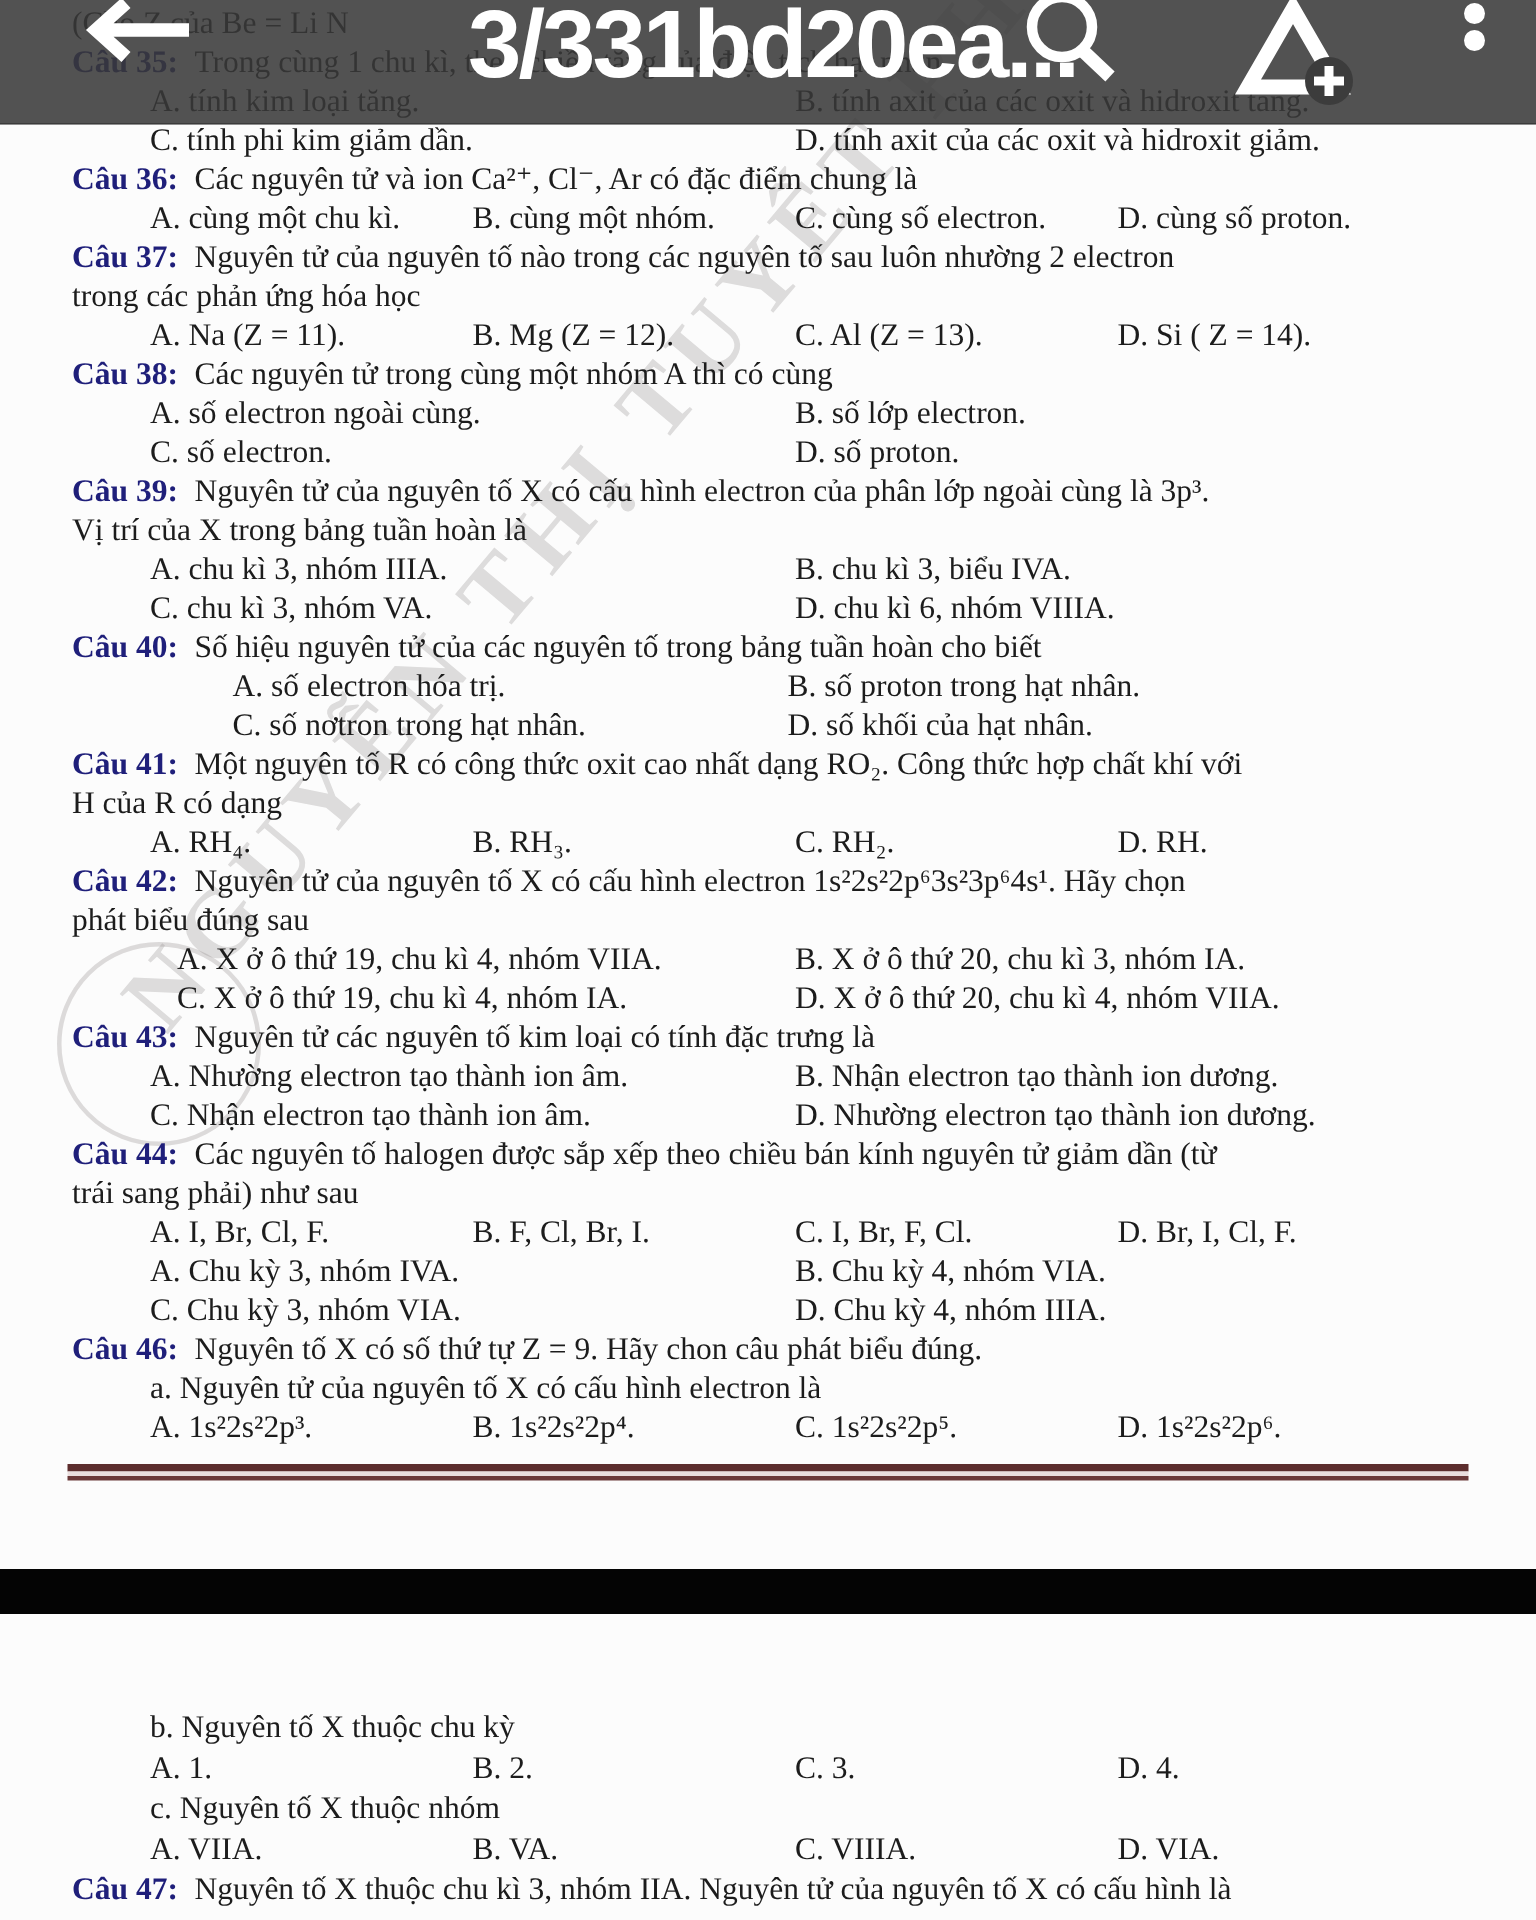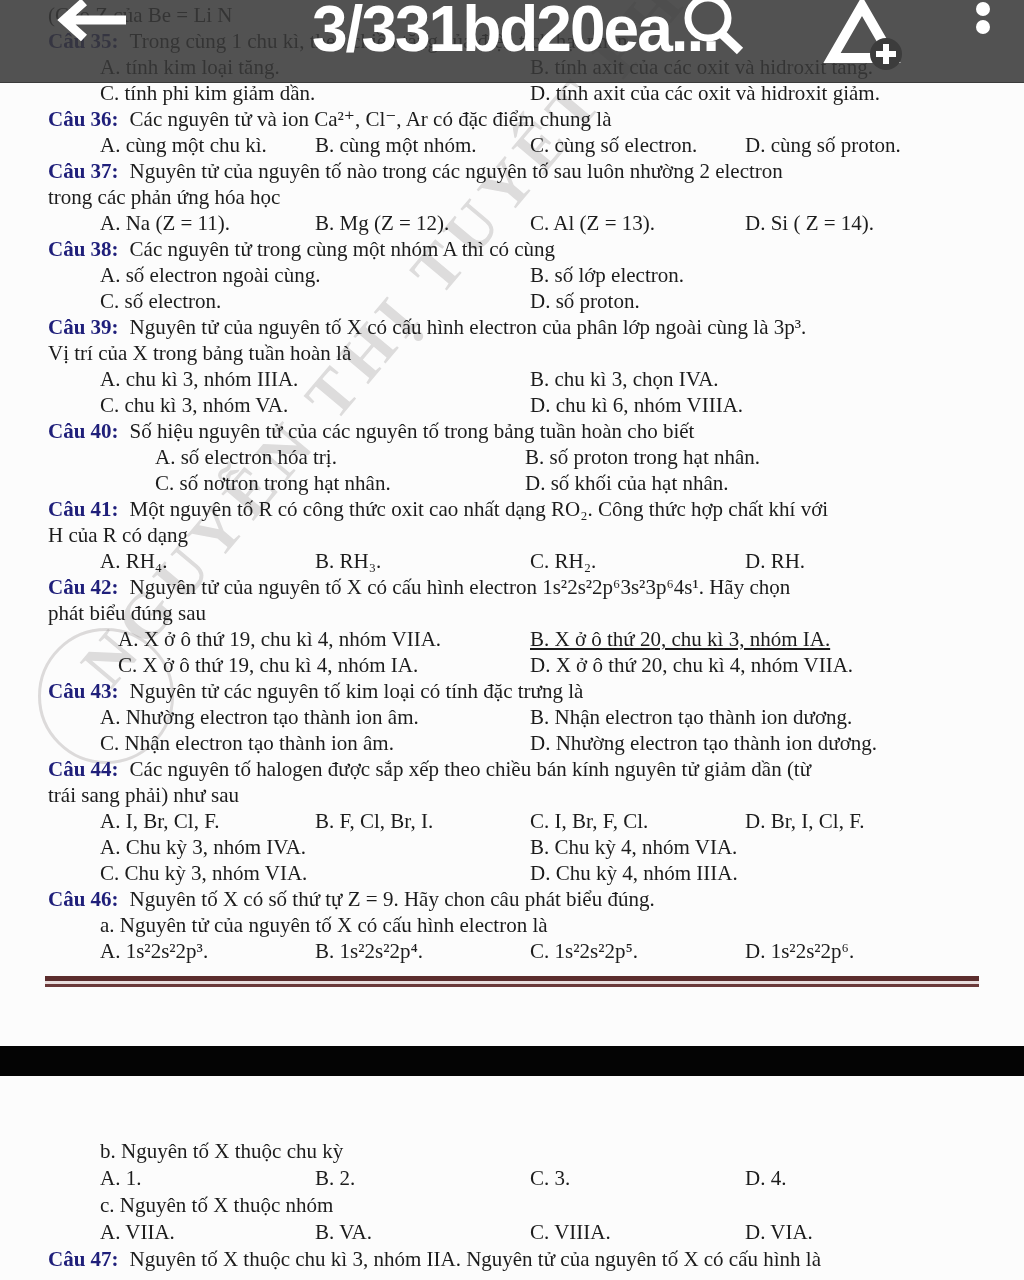--- a/index.html
+++ b/index.html
@@ -100,21 +100,21 @@
         <div class="optrow">
           <span class="opt" style="left: 100px;">C. số electron.</span>
           <span class="opt" style="left: 530px;">D. số proton.</span>
         </div>
       </div>
       <div>
         <div class="qline"><span class="qlabel">Câu 39:</span><span>Nguyên tử của nguyên tố X có cấu hình electron của phân lớp ngoài cùng là 3p³.</span></div>
         <div class="cline">Vị trí của X trong bảng tuần hoàn là</div>
         <div class="optrow">
           <span class="opt" style="left: 100px;">A. chu kì 3, nhóm IIIA.</span>
-          <span class="opt" style="left: 530px;">B. chu kì 3, chọn IVA.</span>
+          <span class="opt" style="left: 530px;">B. chu kì 3, biểu IVA.</span>
         </div>
         <div class="optrow">
           <span class="opt" style="left: 100px;">C. chu kì 3, nhóm VA.</span>
           <span class="opt" style="left: 530px;">D. chu kì 6, nhóm VIIIA.</span>
         </div>
       </div>
       <div>
         <div class="qline"><span class="qlabel">Câu 40:</span><span>Số hiệu nguyên tử của các nguyên tố trong bảng tuần hoàn cho biết</span></div>
         <div class="optrow">
           <span class="opt" style="left: 155px;">A. số electron hóa trị.</span>
@@ -133,21 +133,21 @@
           <span class="opt" style="left: 315px;">B. RH₃.</span>
           <span class="opt" style="left: 530px;">C. RH₂.</span>
           <span class="opt" style="left: 745px;">D. RH.</span>
         </div>
       </div>
       <div>
         <div class="qline"><span class="qlabel">Câu 42:</span><span>Nguyên tử của nguyên tố X có cấu hình electron 1s²2s²2p⁶3s²3p⁶4s¹. Hãy chọn</span></div>
         <div class="cline">phát biểu đúng sau</div>
         <div class="optrow">
           <span class="opt" style="left: 118px;">A. X ở ô thứ 19, chu kì 4, nhóm VIIA.</span>
-          <span class="opt" style="left: 530px; text-decoration: underline;">B. X ở ô thứ 20, chu kì 3, nhóm IA.</span>
+          <span class="opt" style="left: 530px;">B. X ở ô thứ 20, chu kì 3, nhóm IA.</span>
         </div>
         <div class="optrow">
           <span class="opt" style="left: 118px;">C. X ở ô thứ 19, chu kì 4, nhóm IA.</span>
           <span class="opt" style="left: 530px;">D. X ở ô thứ 20, chu kì 4, nhóm VIIA.</span>
         </div>
       </div>
       <div>
         <div class="qline"><span class="qlabel">Câu 43:</span><span>Nguyên tử các nguyên tố kim loại có tính đặc trưng là</span></div>
         <div class="optrow">
           <span class="opt" style="left: 100px;">A. Nhường electron tạo thành ion âm.</span>

